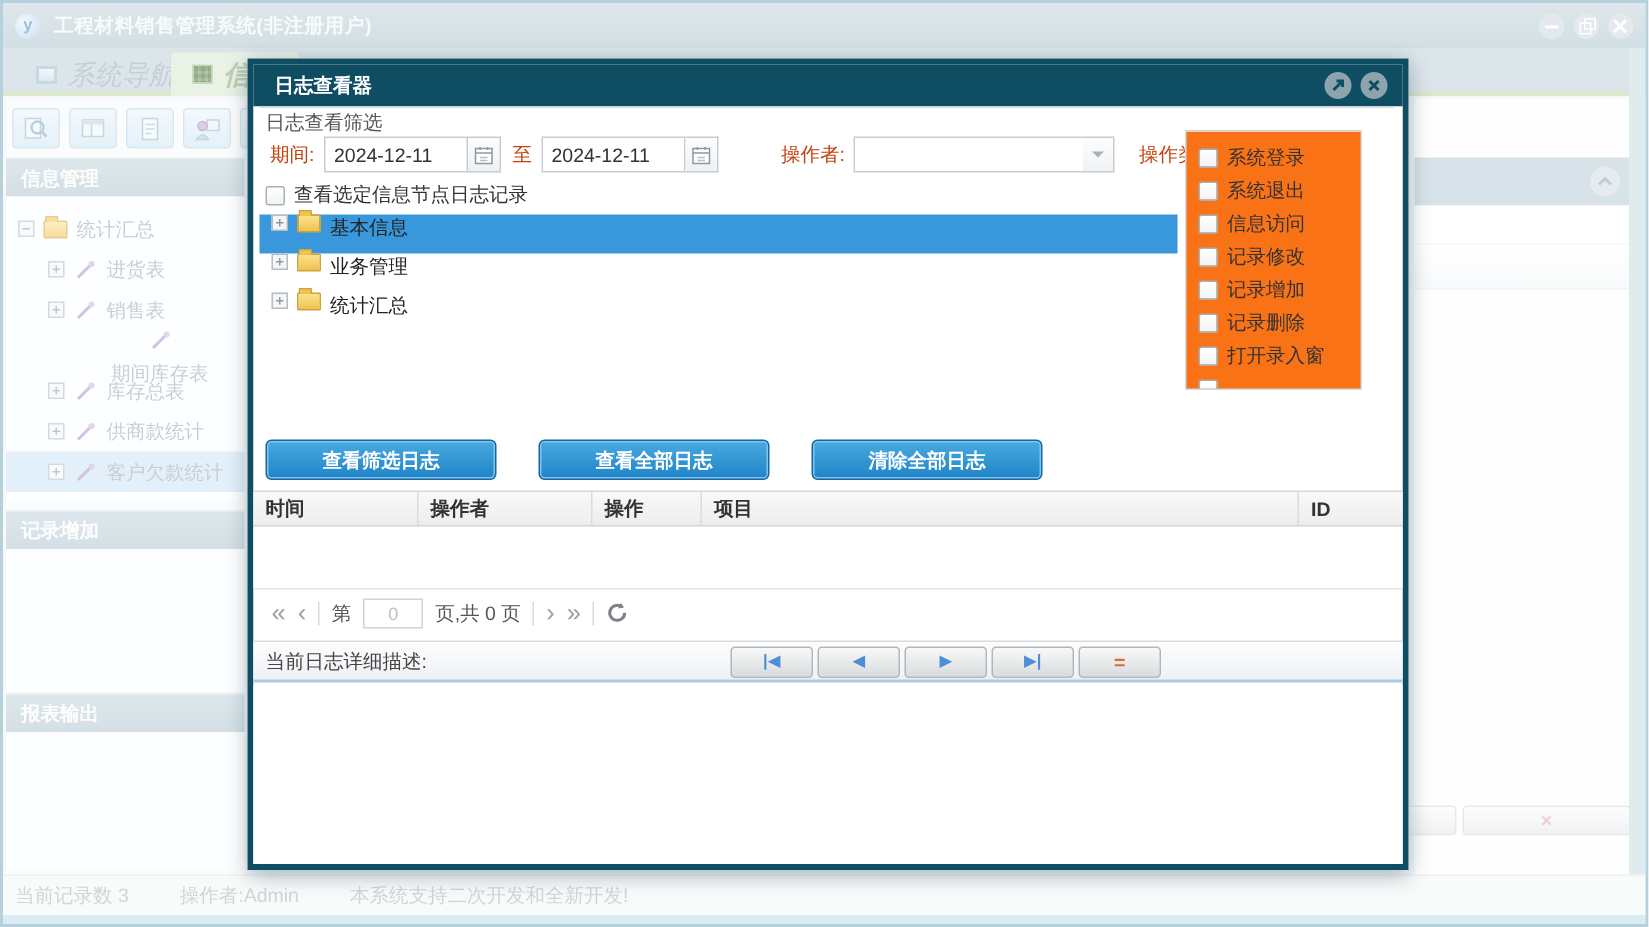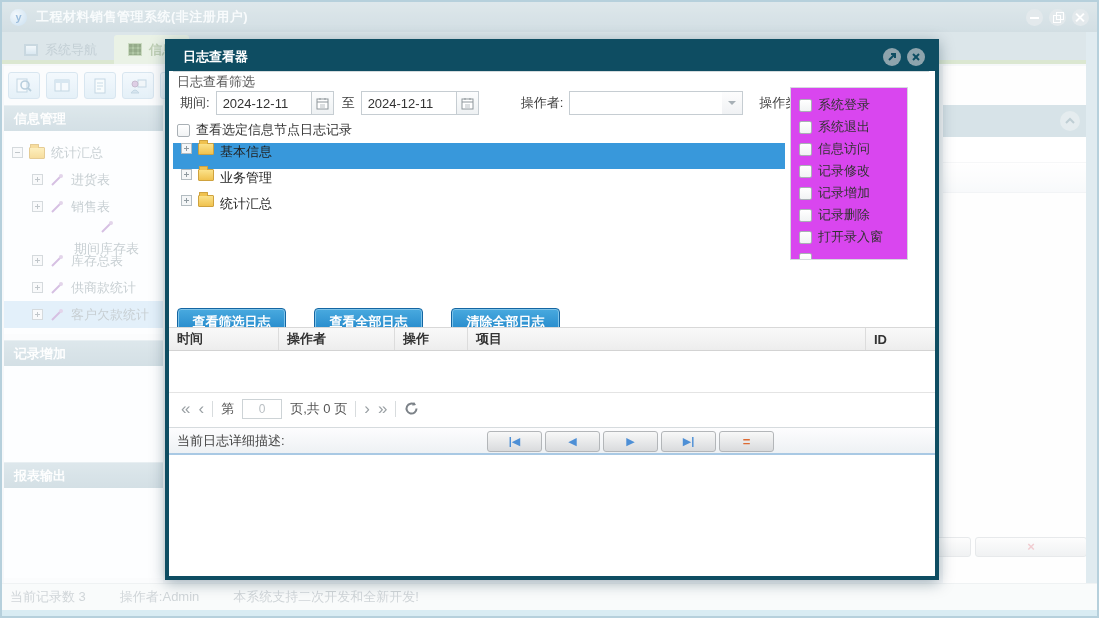--- a/index.html
+++ b/index.html
@@ -14,21 +14,21 @@
   .wc { width:17px; height:17px; border-radius:50%; background:#ccd8dd; position:relative; cursor:pointer; }
   .wc i { position:absolute; inset:0; }
   .wc-min i::before { content:""; position:absolute; left:4px; right:4px; top:8px; height:2px; background:#fff; }
   .wc-rest i::before { content:""; position:absolute; left:4px; top:6px; width:6px; height:6px; border:1.5px solid #fff; }
   .wc-rest i::after  { content:""; position:absolute; left:7px; top:3px; width:6px; height:6px; border:1.5px solid #fff; }
   .wc-close i::before,.wc-close i::after { content:""; position:absolute; left:7px; top:3px; width:2px; height:11px; background:#fff; }
   .wc-close i::before { transform:rotate(45deg); } .wc-close i::after { transform:rotate(-45deg); }
 
   
   .tabbar { position:absolute; left:0; top:30px; width:100%; height:32px; background:#c0d1d9; border-bottom:4px solid #bdd3ac; }
-  .tab { position:absolute; top:3px; height:29px; display:flex; align-items:center; gap:7px; padding:0 14px; font-size:13px; cursor:pointer; }
+  .tab { position:absolute; top:3px; height:29px; display:flex; align-items:center; gap:7px; padding:0 14px; font-size:18px; cursor:pointer;font-style:italic; }
   .tab-inactive { left:8px; color:#93aab4; }
   .tab-active { left:112px; background:#d9e8d2; color:#8aa878; font-weight:bold; border-radius:3px 3px 0 0; }
   .sq-icon { width:14px; height:12px; border:2px solid #9db9c6; background:linear-gradient(#e8f2f8,#bcd6e6); }
   .grid-icon { width:14px; height:13px; background:
       linear-gradient(#9fbc8d,#9fbc8d), repeating-linear-gradient(90deg,#9fbc8d 0 3px,#d9e8d2 3px 5px),
       repeating-linear-gradient(#9fbc8d 0 3px,#d9e8d2 3px 5px); background-blend-mode:multiply; border:1px solid #9fbc8d; }
 
   
   .sidebar { position:absolute; left:2px; top:64px; width:159px; bottom:33px; background:#f7fafb; }
   .side-toolbar { display:flex; gap:6px; padding:6px 4px; }
@@ -68,42 +68,42 @@
   .modal-head { height:28px; background:#0e4d62; display:flex; align-items:center; padding:0 10px 0 14px; }
   .modal-title { color:#ffffff; font-weight:bold; font-size:13px; }
   .mh-icons { margin-left:auto; display:flex; gap:6px; }
   .mh-circle { width:18px; height:18px; border-radius:50%; background:#8ea4ad; display:flex; align-items:center; justify-content:center; cursor:pointer; }
   .modal-body { position:relative; width:766px; height:505px; background:#fff; font-size:13px; color:#333; }
 
   .legend { position:absolute; left:8px; top:2px; color:#555; }
   .legend-line { position:absolute; left:4px; right:6px; top:0; height:1px; background:#d4dbde; }
 
   .frow { position:absolute; left:0; top:20px; height:24px; display:flex; align-items:center; }
-  .flabel { color:#404040; }
+  .flabel { color:#c2410c; }
   .txt { height:24px; border:1px solid #c6cdd2; background:#fff; font-size:13px; color:#333; padding:0 6px; font-family:inherit; }
   .cal-btn { width:22px; height:24px; border:1px solid #c6cdd2; border-left:none; background:linear-gradient(#fcfdfe,#eef1f3); display:flex; align-items:center; justify-content:center; cursor:pointer; }
   .combo { position:relative; }
   .combo .txt { width:174px; }
   .combo-arrow { position:absolute; right:1px; top:1px; width:20px; height:22px; background:linear-gradient(#fdfdfd,#f0f2f4); display:flex; align-items:center; justify-content:center; cursor:pointer; }
   .combo-arrow::before { content:""; border:4px solid transparent; border-top-color:#a7b0b6; margin-top:4px; }
 
   .chk { width:13px; height:13px; border:1px solid #a9b0b5; border-radius:2px; background:linear-gradient(#ffffff,#f1f3f4); flex:none; cursor:pointer; }
   .chk-row { display:flex; align-items:center; gap:6px; }
 
-  .oplist { position:absolute; left:621px; top:16px; width:118px; height:173px; border:1px solid #d4dadd; background:#d946ef; overflow:hidden; padding:6px 0 0 8px; }
+  .oplist { position:absolute; left:621px; top:16px; width:118px; height:173px; border:1px solid #d4dadd; background:#f97316; overflow:hidden; padding:6px 0 0 8px; }
   .oplist .chk-row { height:22px; }
 
   .node-chk { position:absolute; left:8px; top:50px; }
 
   .mtree { position:absolute; left:4px; top:72px; width:612px; height:116px; background:#fff; }
   .mtrow { height:26px; display:flex; align-items:flex-start; gap:6px; padding-left:8px; color:#222; cursor:pointer; }
   .mtrow.sel { background:#3898db; }
 
   .btnrow { position:absolute; left:8px; top:222px; display:flex; gap:28px; }
-  .bluebtn { width:109px; height:27px; border:1px solid #1566a2; border-radius:4px; background:linear-gradient(#49aadf,#1f84c8); box-shadow:inset 0 0 0 1px #7fc4ea; color:#fff; font-weight:bold; font-size:13px; cursor:pointer; font-family:inherit;margin-top:15px; }
+  .bluebtn { width:154px; height:27px; border:1px solid #1566a2; border-radius:4px; background:linear-gradient(#49aadf,#1f84c8); box-shadow:inset 0 0 0 1px #7fc4ea; color:#fff; font-weight:bold; font-size:13px; cursor:pointer; font-family:inherit; }
 
   .gridhead { position:absolute; left:0; top:256px; width:766px; height:24px; background:linear-gradient(#f9f9f9,#ededed); border-top:1px solid #d8d8d8; border-bottom:1px solid #d3d3d3; display:flex; }
   .gh-cell { display:flex; align-items:center; padding-left:8px; border-right:1px solid #dcdcdc; font-size:13px; color:#333; font-weight:bold; }
   .gridbody { position:absolute; left:0; top:281px; width:766px; height:40px; background:#fff; }
 
   .pager { position:absolute; left:0; top:321px; width:766px; height:32px; border-top:1px solid #e4e4e4; display:flex; align-items:center; gap:8px; padding-left:12px; color:#8a9094; }
   .pg-ic { font-size:17px; color:#9aa0a4; cursor:pointer; line-height:1; }
   .pg-sep { width:1px; height:16px; background:#d8dcde; }
   .pg-input { width:40px; height:20px; border:1px solid #cdd3d6; text-align:center; color:#b9bfc3; font-size:12px; font-family:inherit; }
   .pg-text { color:#555; font-size:13px; }

